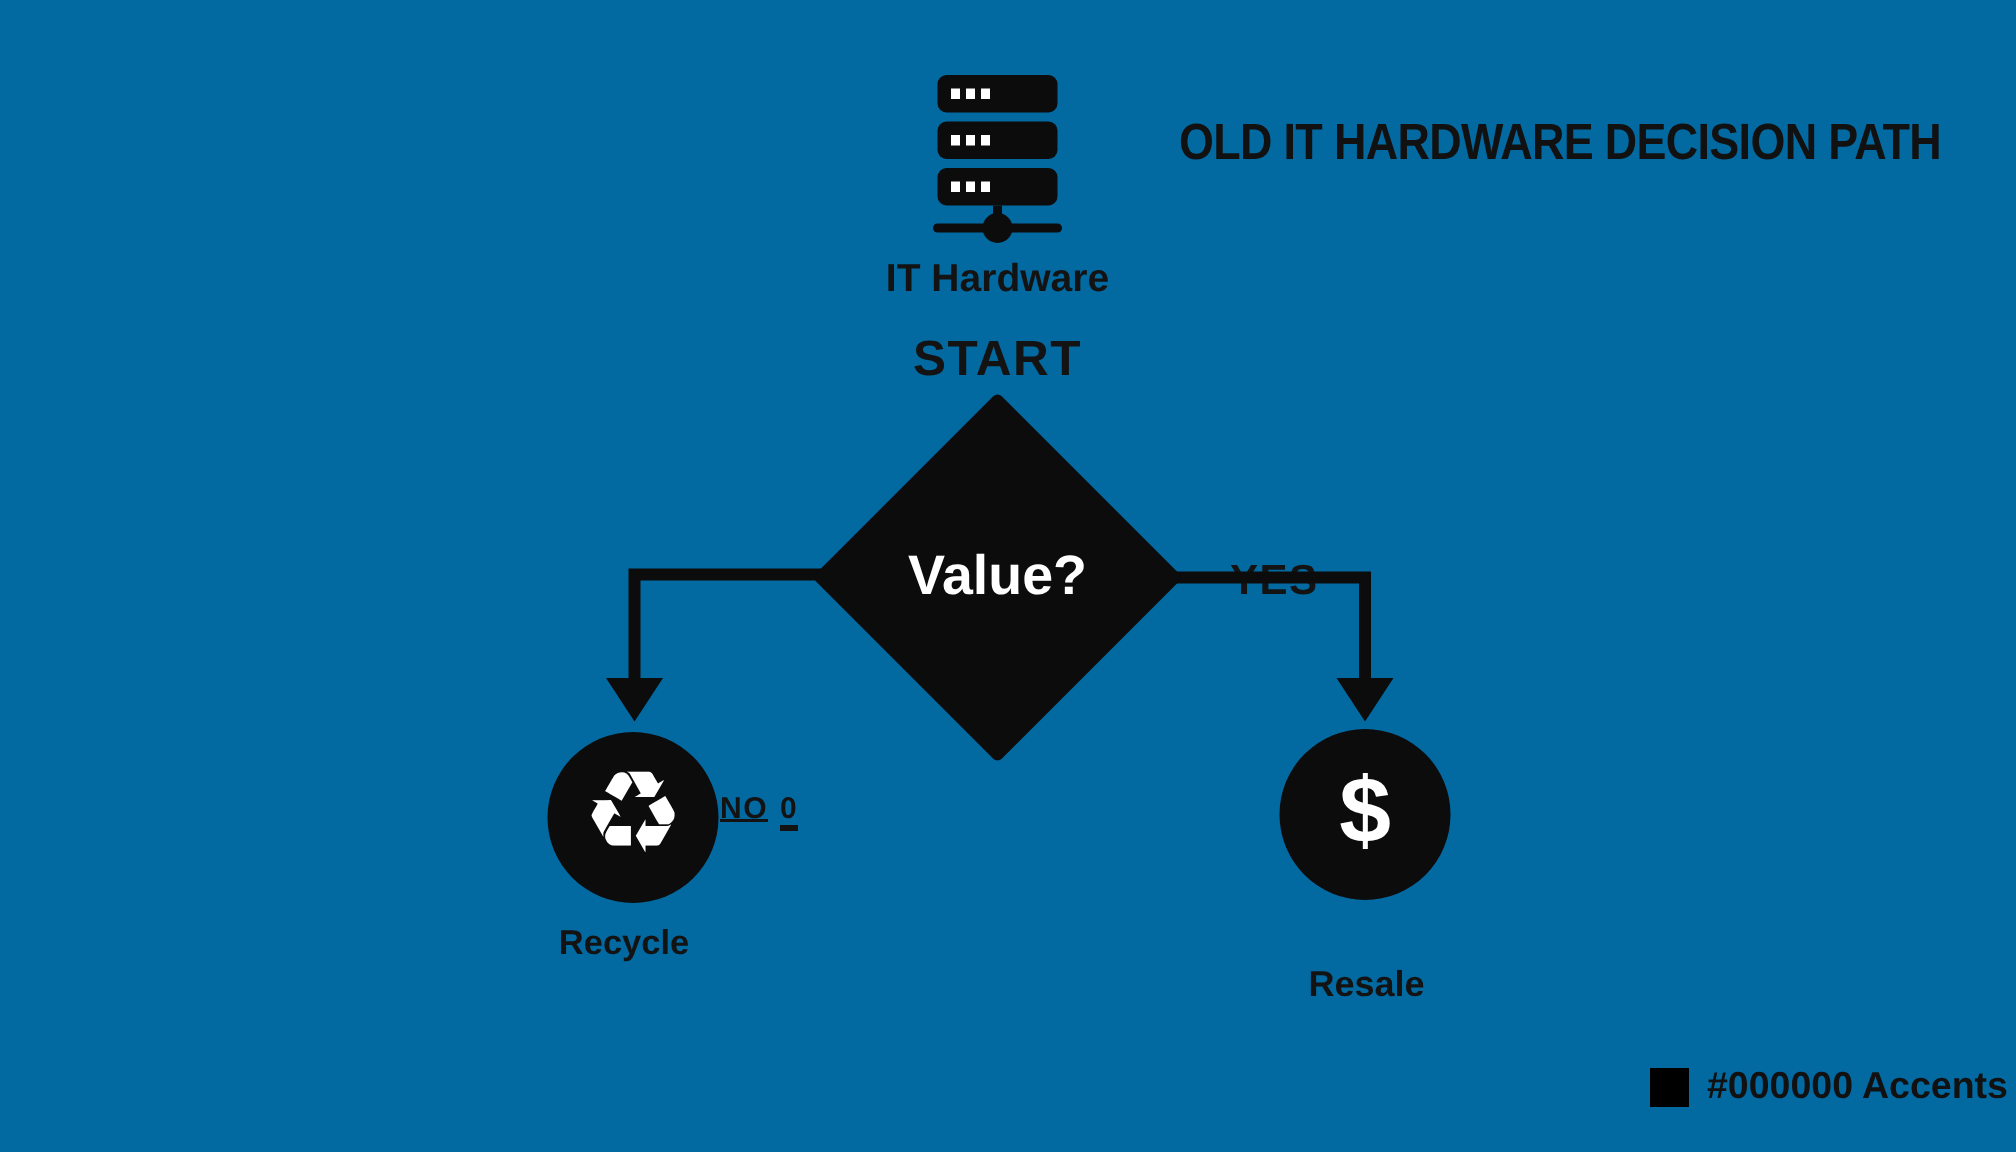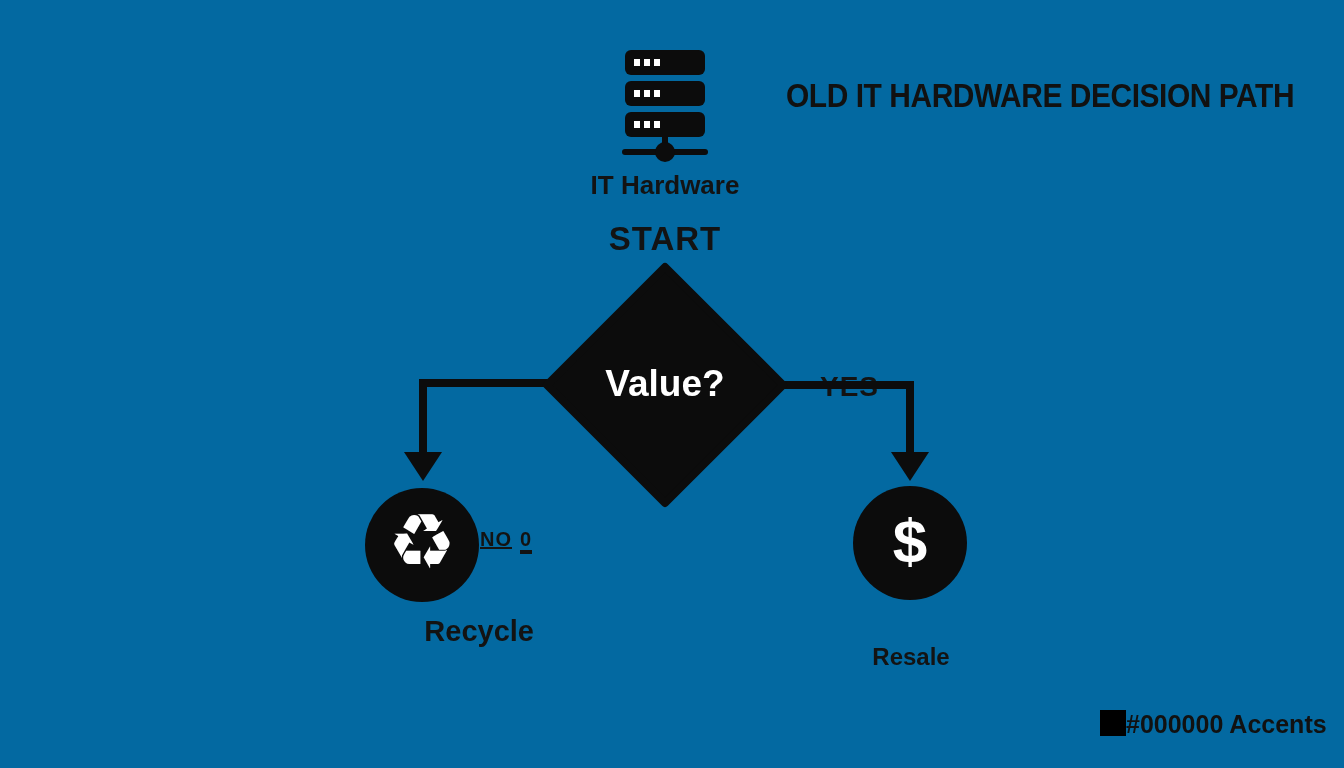--- a/index.html
+++ b/index.html
@@ -112,25 +112,24 @@
     transform: translateY(-3px);
   }
   .dollar-glyph {
     font-size: 62px;
     font-weight: bold;
     color: #ffffff;
     line-height: 1;
     transform: translateY(-2px);
   }
   .recycle-label {
-    left: 334px;
+    left: 316px;
     top: 615px;
     width: 200px;
-    font-size: 29px;
-    text-align: right;
+    font-size: 23px;
   }
   .resale-label {
     left: 811px;
     top: 643px;
     width: 200px;
     font-size: 24px;
   }
 
   
   .diagram-svg {
@@ -143,20 +142,22 @@
   .server-svg {
     left: 622px;
     top: 50px;
   }
 
   
   .legend {
     left: 1100px;
     top: 710px;
     display: flex;
+    align-items: center;
+    gap: 12px;
   }
   .legend-swatch {
     width: 26px;
     height: 26px;
     background: #000000;
   }
   .legend-label {
     font-size: 25px;
     font-weight: 600;
     color: #111111;

